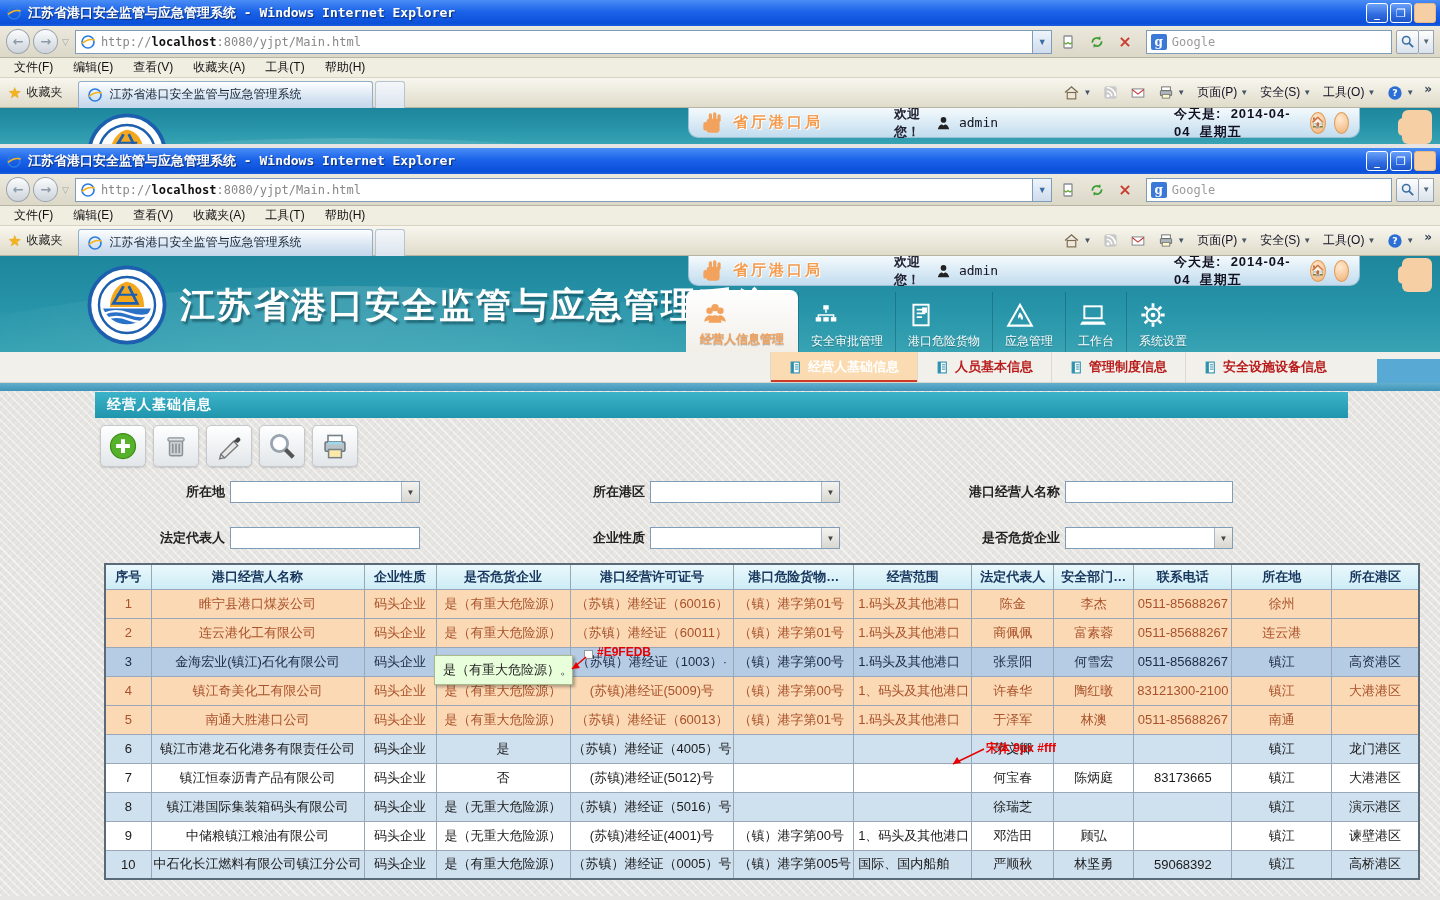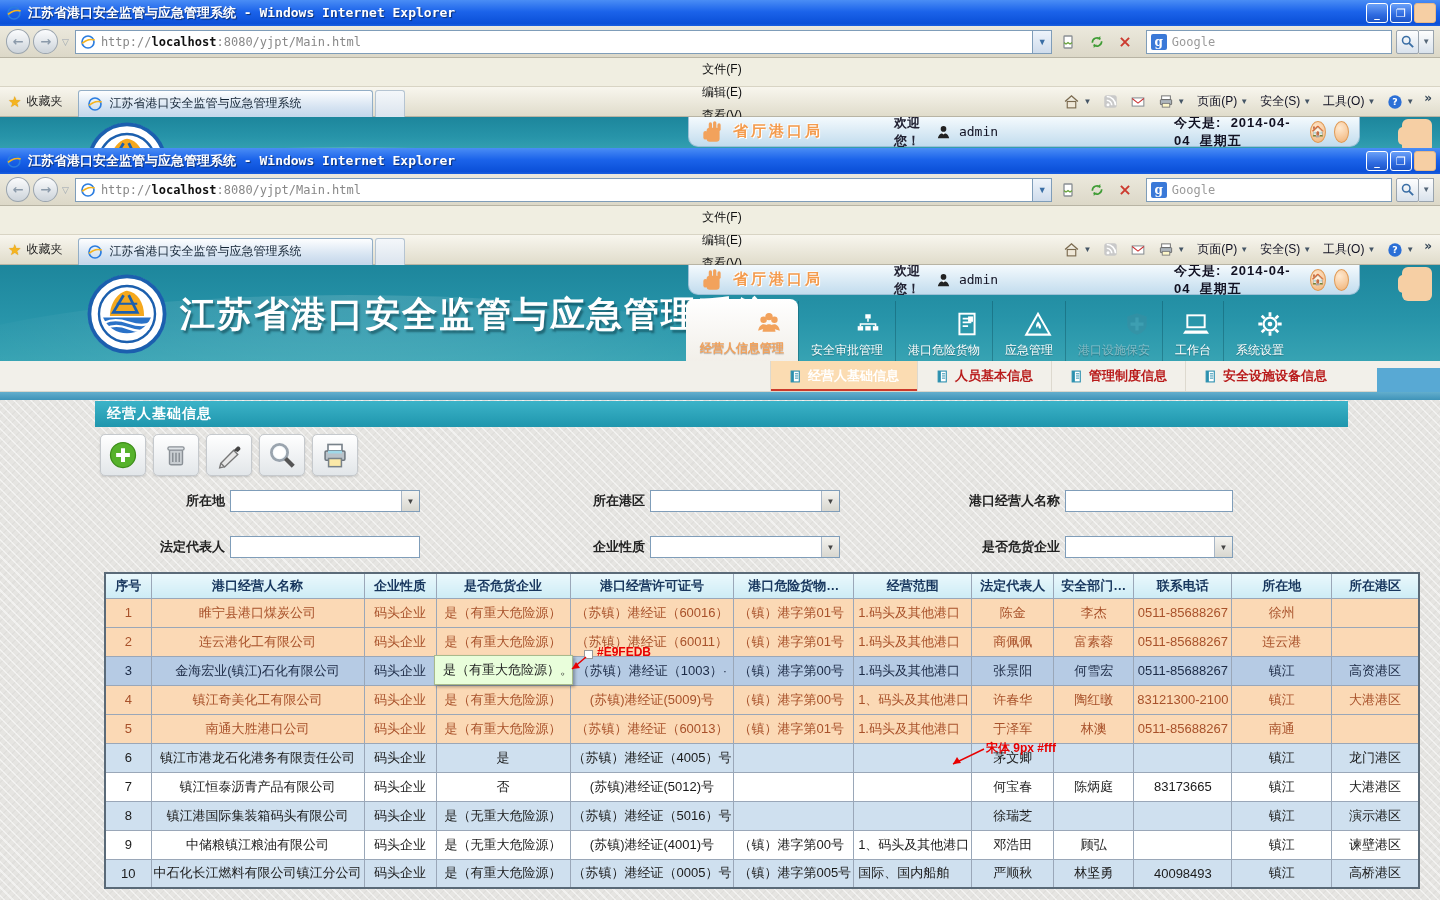--- a/index.html
+++ b/index.html
@@ -38,21 +38,21 @@
     display:flex; align-items:center; padding:0 4px; gap:5px; }
   .g-badge { width:16px; height:16px; background:#3a79d8; border-radius:2px; color:#fff;
     font:bold 12px "DejaVu Serif",serif; display:flex; align-items:center; justify-content:center; }
   .search-text { font:12px "DejaVu Sans Mono",monospace; color:#9a9a9a; }
   .search-btn { width:24px; height:24px; margin-left:4px; border:1px solid #9aa4ae; border-radius:2px;
     background:linear-gradient(180deg,#fefefe,#d9e2ec); display:flex; align-items:center; justify-content:center; }
   .search-drop { width:15px; height:24px; border:1px solid #9aa4ae; border-left:none;
     background:linear-gradient(180deg,#fefefe,#d9e2ec); color:#567; font-size:8px;
     display:flex; align-items:center; justify-content:center; }
 
-  .menubar { height:29px; background:#f0eee1; border-bottom:1px solid #d8d4c4; display:flex; align-items:center; padding-left:4px;flex-direction:column; }
+  .menubar { height:20px; background:#f0eee1; border-bottom:1px solid #d8d4c4; display:flex; align-items:center; padding-left:4px; }
   .menu-item { font:12px "Liberation Sans",sans-serif; color:#111; padding:3px 10px; }
 
   .favbar { height:30px; background:linear-gradient(180deg,#f8f6ee,#e0dccb); border-bottom:1px solid #b8b4a4;
     display:flex; align-items:center; padding:0 6px; }
   .fav-left { display:flex; align-items:center; gap:5px; padding:0 8px 0 2px; }
   .star { color:#f5b41f; font-size:15px; text-shadow:0 0 1px #c88a12; }
   .fav-label { font:12px "Liberation Sans",sans-serif; color:#222; }
   .fav-tab { width:295px; height:27px; margin:3px 0 0 8px; border:1px solid #93aec6; border-bottom:none;
     border-radius:3px 3px 0 0; background:linear-gradient(180deg,#fdfeff,#d7e4f2 60%,#c3d6ea);
     display:flex; align-items:center; gap:6px; padding:0 8px; }
@@ -81,21 +81,21 @@
   .wel-text { font:13px "Liberation Sans",sans-serif; color:#223; font-weight:bold; }
   .wel-user { font:13px "DejaVu Sans Mono",monospace; color:#112; }
   .wel-date { font:13px "Liberation Sans",sans-serif; color:#112; font-weight:bold; letter-spacing:1px; }
   .roundicon { width:22px; height:22px; border-radius:50%; background:radial-gradient(circle at 35% 30%,#ffe9cf,#f0b277);
     border:1px solid #e09a55; display:flex; align-items:center; justify-content:center; font-size:11px; }
   .hand-blob { position:absolute; right:2px; top:0; width:42px; height:40px; }
   .hand-blob i { position:absolute; background:#f6cfa4; border-radius:6px; }
 
   
   .mainnav { position:absolute; left:686px; bottom:0; height:62px; display:flex; align-items:flex-end; }
-  .nav-item { height:60px; padding:4px 12px 2px; display:flex; flex-direction:column; align-items:flex-end;
+  .nav-item { height:60px; padding:4px 12px 2px; display:flex; flex-direction:column; align-items:flex-start;
     justify-content:flex-end; gap:3px; border-left:1px solid rgba(8,70,84,.35); position:relative; }
   .nav-item:first-child { border-left:none; }
   .nav-item .nlabel { color:#fff; font-size:12px; white-space:nowrap; text-shadow:0 1px 1px rgba(0,0,0,.3); }
   .nav-item .nicon { height:30px; display:flex; align-items:center; justify-content:center; }
   .nav-item.active { background:linear-gradient(180deg,#ffffff,#f2efe9); border-radius:8px 8px 0 0;
     height:62px; border-left:none; padding:4px 14px 4px; }
   .nav-item.active .nlabel { color:#f2a25c; font-weight:bold; }
   .nav-item.disabled .nlabel { color:rgba(220,240,245,.5); }
   .nav-item.disabled .nicon { opacity:.45; }
 
@@ -591,29 +591,20 @@
             <span class="nlabel">港口危险货物</span>
           </div>
           <div class="nav-item">
             <span class="nicon icon">
               <svg width="30" height="27" viewBox="0 0 24 24" fill="none">
                 <path d="M12 2.5L22.5 21h-21z" stroke="#fff" stroke-width="1.8" fill="none"></path>
                 <path d="M12 9c-1.8 2.5-2.4 4.4-1 6 .3-1 .8-1.5 1.5-1.8-.3 1.6.4 2 1.3 2.8 1.4-1.6 1.4-3.4-1.8-7z" fill="#fff"></path>
               </svg>
             </span>
             <span class="nlabel">应急管理</span>
-          </div>
-          <div class="nav-item disabled">
-            <span class="nicon icon">
-              <svg width="26" height="28" viewBox="0 0 24 24" fill="none">
-                <path d="M12 2l9 3v7c0 5-4 8.5-9 10-5-1.5-9-5-9-10V5z" fill="#3e8da0"></path>
-                <path d="M12 6v12M6 12h12" stroke="#57aabb" stroke-width="3"></path>
-              </svg>
-            </span>
-            <span class="nlabel">港口设施保安</span>
           </div>
           <div class="nav-item">
             <span class="nicon icon">
               <svg width="30" height="26" viewBox="0 0 24 24" fill="none">
                 <rect x="4" y="4" width="16" height="11" stroke="#fff" stroke-width="1.8" fill="none"></rect>
                 <path d="M2 18h20l2 3H0z" fill="#fff"></path>
               </svg>
             </span>
             <span class="nlabel">工作台</span>
           </div>
@@ -922,21 +913,21 @@
             <tr class="blue">
               <td>10</td>
               <td>中石化长江燃料有限公司镇江分公司</td>
               <td>码头企业</td>
               <td>是（有重大危险源）</td>
               <td>（苏镇）港经证（0005）号</td>
               <td class="la">（镇）港字第005号</td>
               <td class="la">国际、国内船舶</td>
               <td>严顺秋</td>
               <td>林坚勇</td>
-              <td>40098493</td>
+              <td>59068392</td>
               <td>镇江</td>
               <td>高桥港区</td>
             </tr>
           </tbody>
         </table>
     </div>
   </section>
 
   <div class="tooltip">是（有重大危险源）。</div>
   <span class="swatch"></span>

